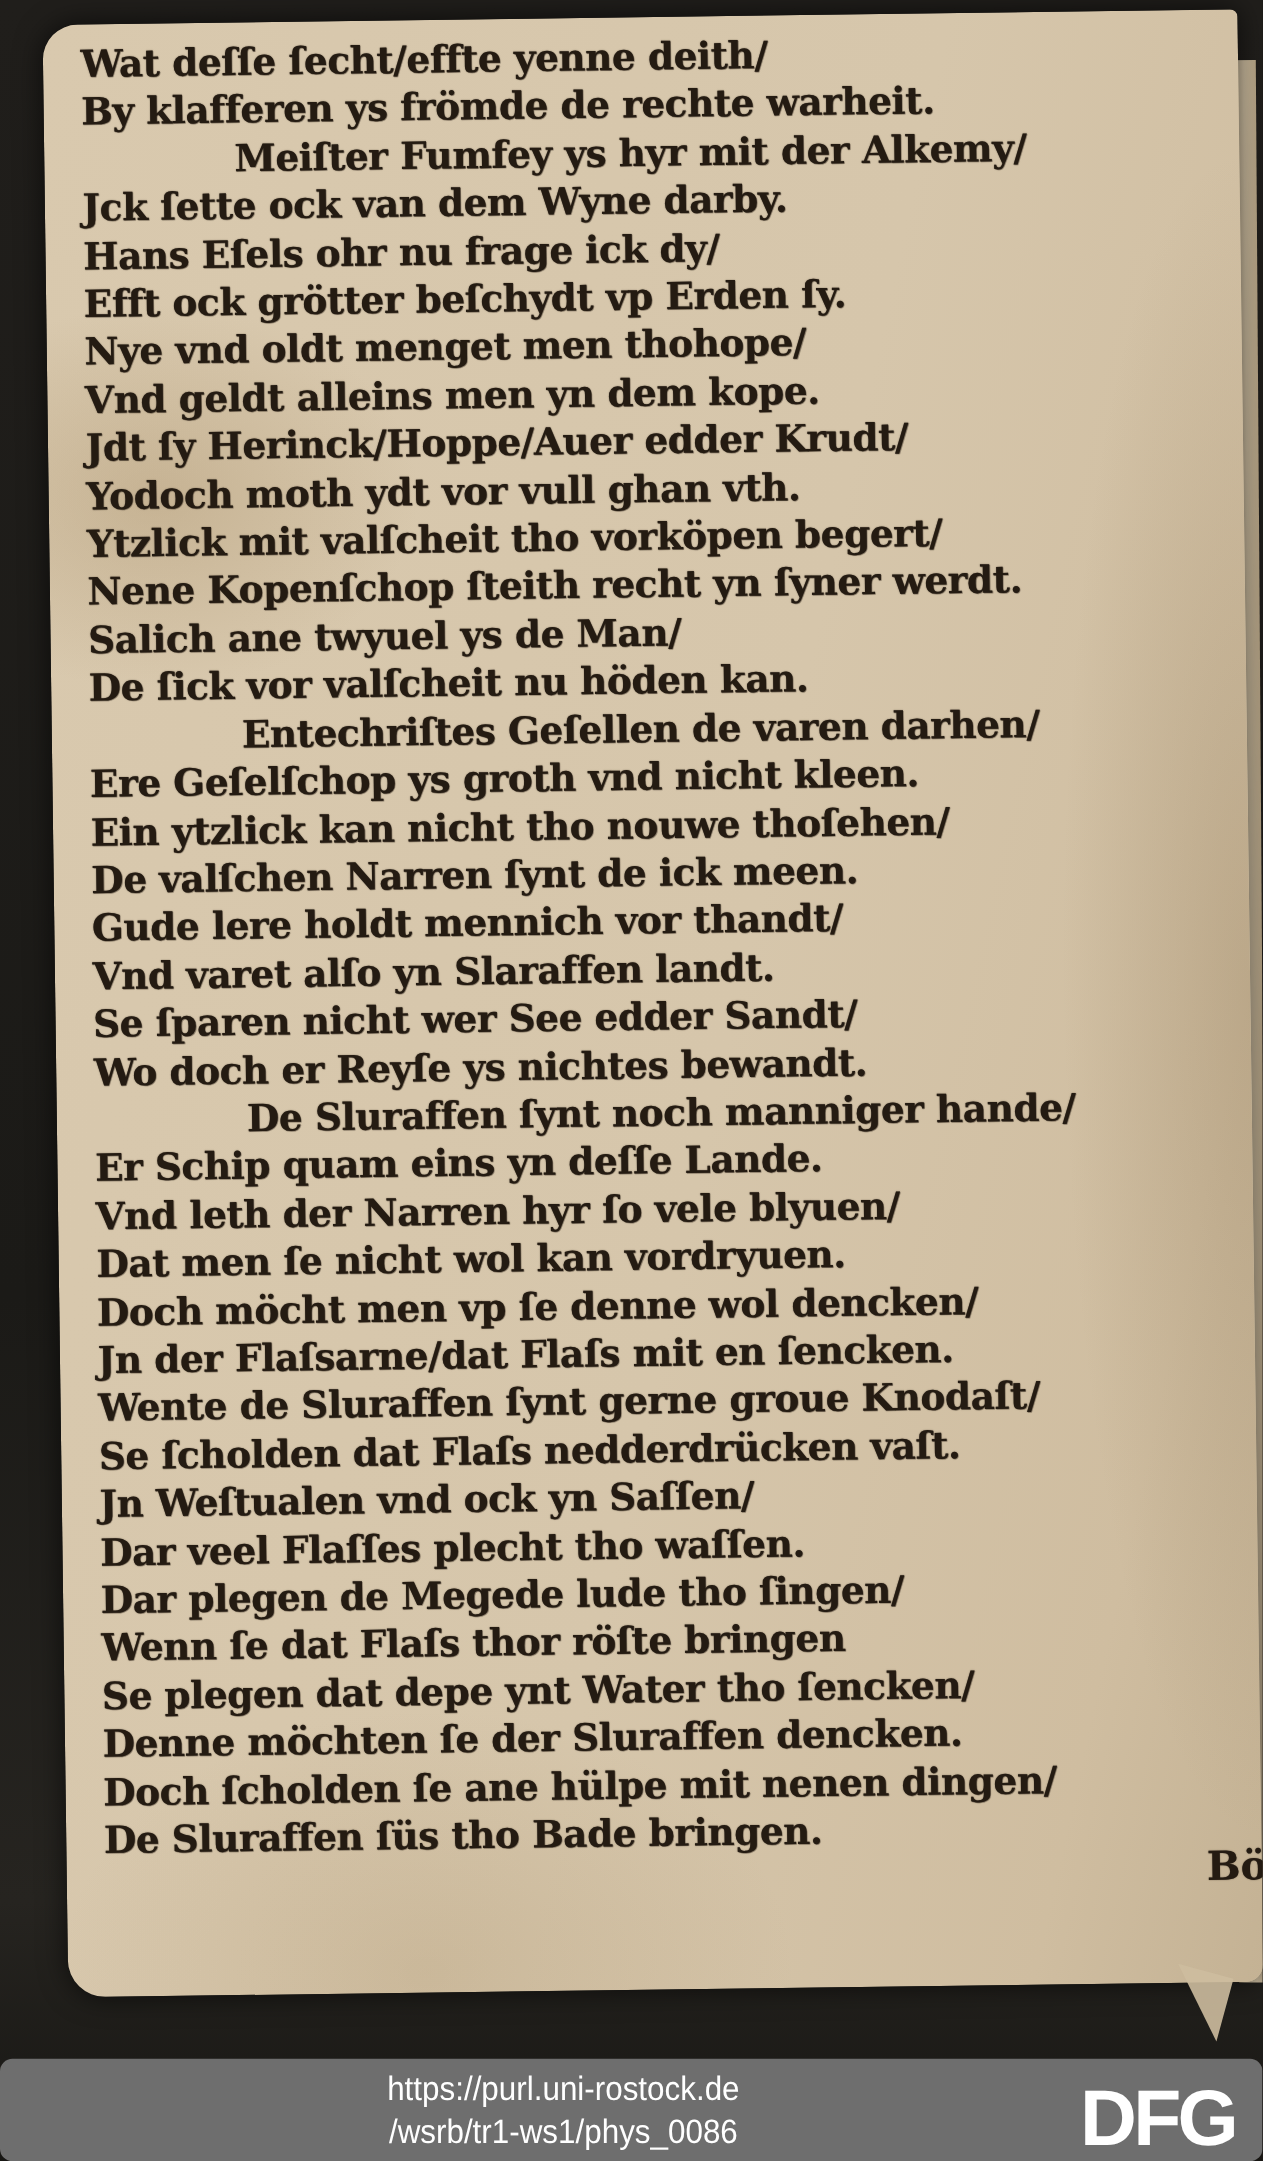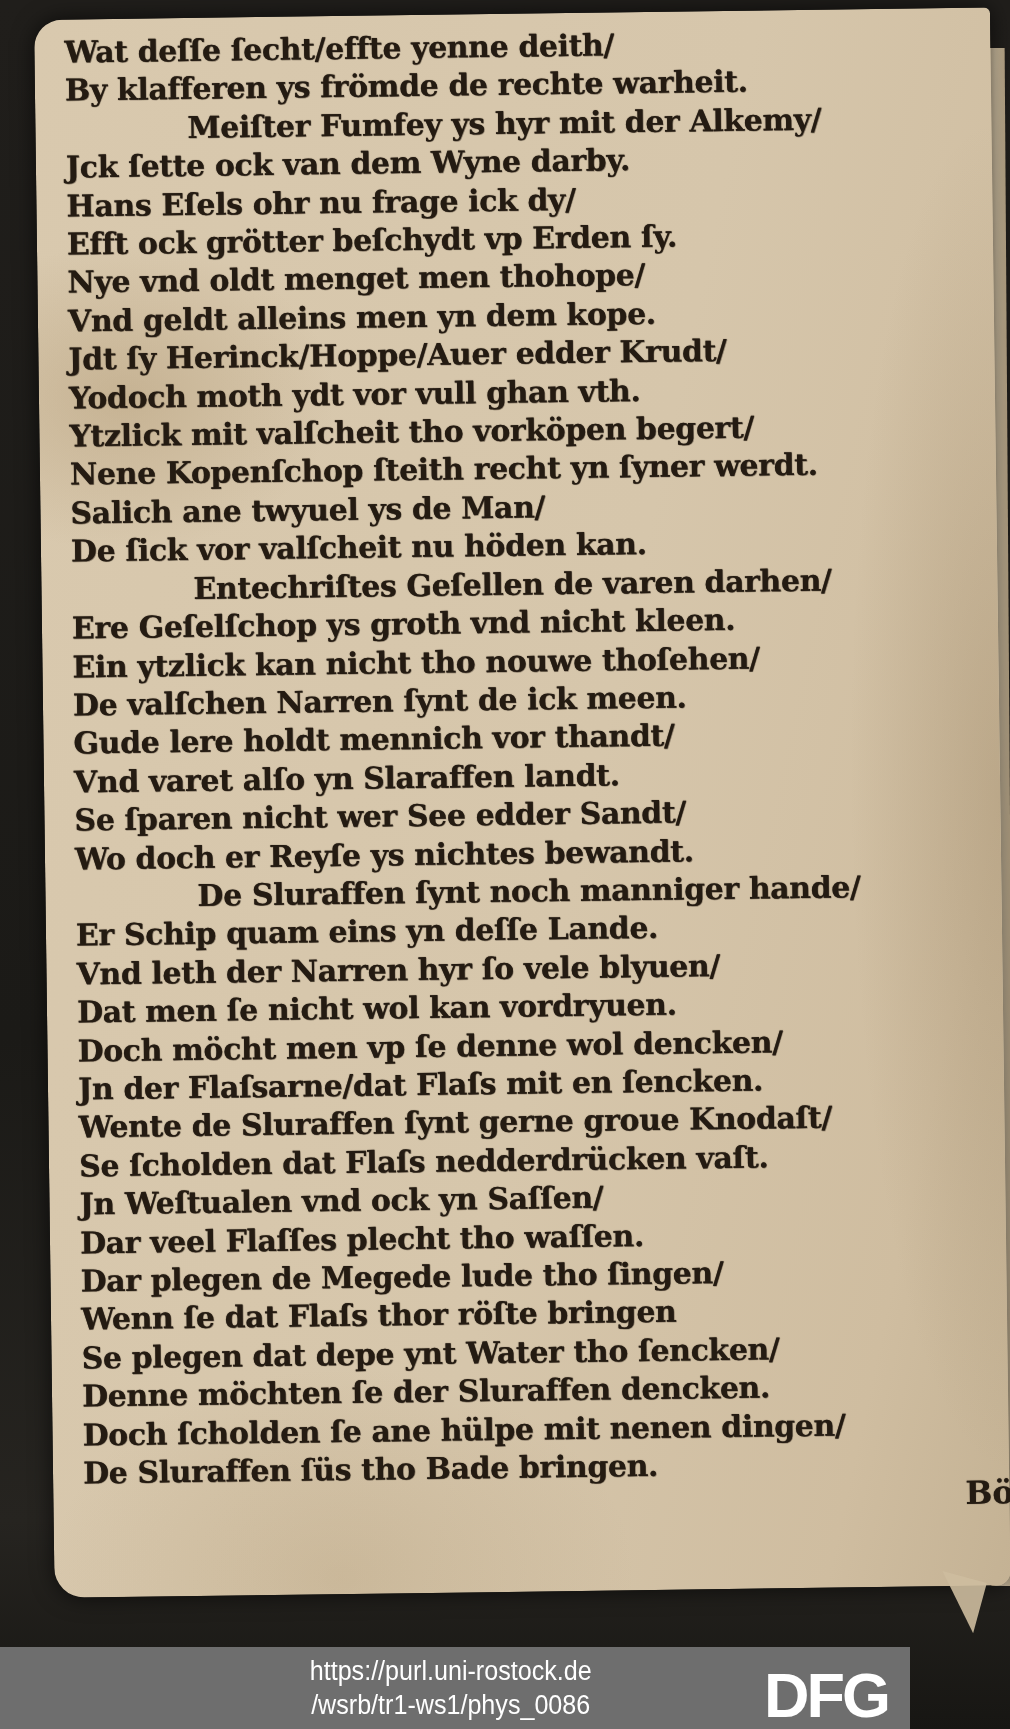--- a/index.html
+++ b/index.html
@@ -67,22 +67,23 @@
     font-family: "DejaVu Serif", serif;
     font-weight: 700;
     font-size: 32px;
     color: #241b12;
     text-shadow: 0 0 1px rgba(36,27,18,.75);
   }
   
   .footer-bar {
     position: absolute;
     left: 0; bottom: 0;
-    width: 910px; height: 82px;
+    width: 1010px; height: 82px;
     background: #6e6e6e;
+    border-radius: 10px;
   }
   .purl-url {
     position: absolute;
     left: 0; top: 7px;
     width: 900px;
     text-align: center;
     color: #ffffff;
     font-size: 27px;
     line-height: 34px;
     transform: scaleX(0.93);

